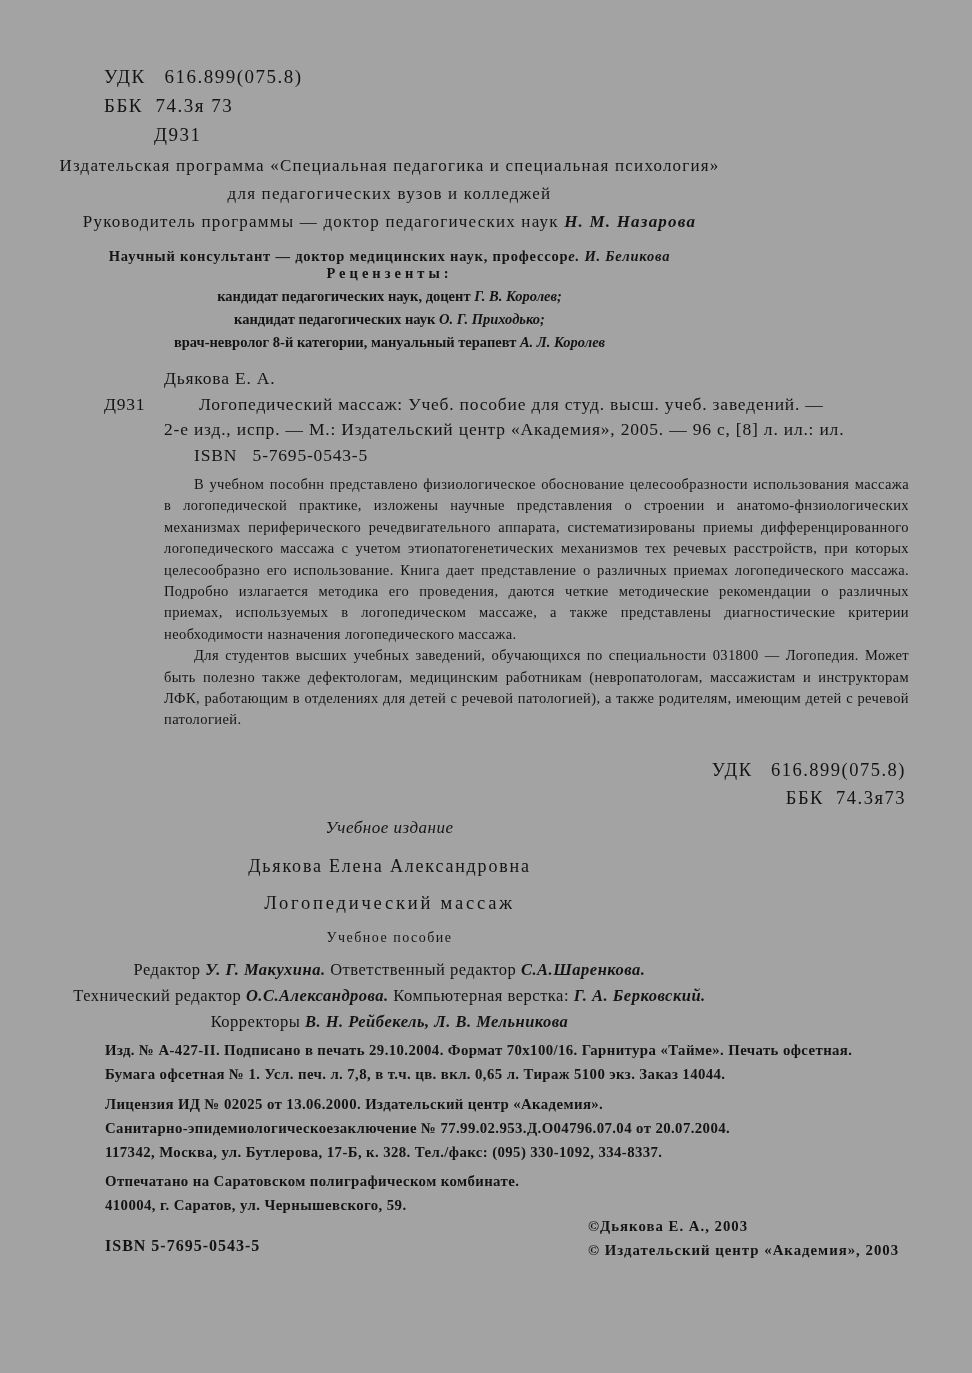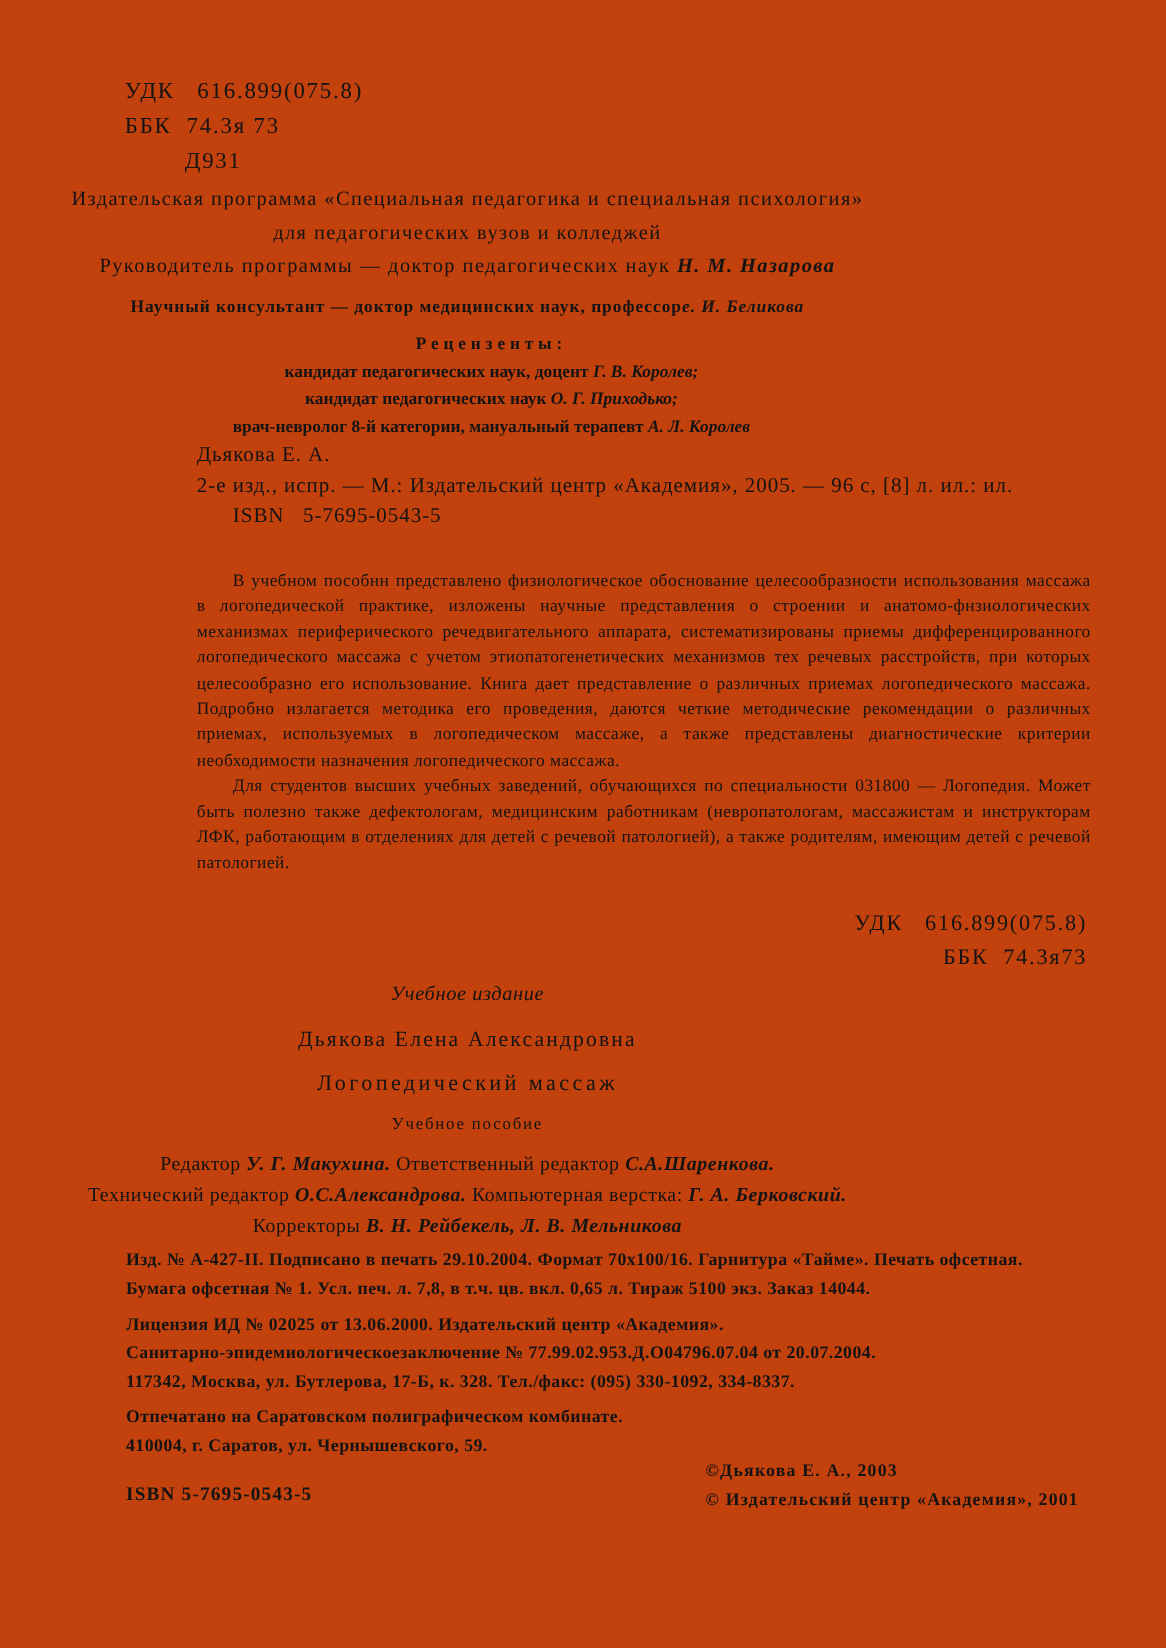--- a/index.html
+++ b/index.html
@@ -1,38 +1,38 @@
 <!DOCTYPE html>
 <html><head>
 <meta charset="utf-8">
 <style>
   html,body{margin:0;padding:0;background:#e8e8e8;}
   .page{
     position:relative;
     width:972px;height:1373px;
     margin:0 auto;
-    background:#c2410c;
+    background:#a3a3a3;
     color:#141414;
     font-family:"Liberation Serif","DejaVu Serif",serif;
     overflow:hidden;
   }
   .abs{position:absolute;}
   .center{left:0;width:779px;text-align:center;}
   .pre{white-space:pre;}
   .b{font-weight:bold;}
   .iname{font-style:italic;font-weight:bold;}
   
   .codes-top{left:104px;top:62px;font-size:19px;line-height:29px;letter-spacing:1.5px;}
   .codes-top .indent{padding-left:50px;}
   
   .program{top:152px;font-size:17px;line-height:28px;letter-spacing:1.2px;}
   
   .consultant{top:248px;font-size:14.5px;letter-spacing:0.8px;}
   
-  .reviewers{top:276px;font-size:14.5px;line-height:23px;margin-left:20px;}
+  .reviewers{top:262px;font-size:14.5px;line-height:23px;}
   .reviewers .rev-head{letter-spacing:4px;}
   
   .catalog{left:104px;top:366px;font-size:17.5px;line-height:25.5px;letter-spacing:0.8px;}
   .cat-author{padding-left:60px;}
   .cat-sign{display:inline-block;width:95px;}
   .cat-line1{display:inline;}
   .cat-line2{padding-left:60px;}
   .cat-isbn{padding-left:90px;}
   
   .annotation{left:164px;top:474px;width:745px;font-size:14.5px;font-weight:normal;
@@ -92,20 +92,23 @@
       <span class="iname">О. Г. Приходько;</span>
     </div>
     <div>
       <span>врач-невролог 8-й категории, мануальный терапевт</span>
       <span class="iname">А. Л. Королев</span>
     </div>
   </div>
 
   <div class="abs catalog">
     <div class="cat-author">Дьякова Е. А.</div>
+    <div>
+      <span class="cat-sign">Д931</span><span class="cat-line1">Логопедический массаж: Учеб. пособие для студ. высш. учеб. заведений. —</span>
+    </div>
     <div class="cat-line2">2-е изд., испр. — М.: Издательский центр «Академия», 2005. — 96 с, [8] л. ил.: ил.</div>
     <div class="cat-isbn pre">ISBN   5-7695-0543-5</div>
   </div>
 
   <div class="abs annotation">
     <p>В учебном пособнн представлено физиологическое обоснование целесообразности использования массажа в логопедической практике, изложены научные представления о строении и анатомо-фнзиологических механизмах периферического речедвигательного аппарата, систематизированы приемы дифференцированного логопедического массажа с учетом этиопатогенетических механизмов тех речевых расстройств, при которых целесообразно его использование. Книга дает представление о различных приемах логопедического массажа. Подробно излагается методика его проведения, даются четкие методические рекомендации о различных приемах, используемых в логопедическом массаже, а также представлены диагностические критерии необходимости назначения логопедического массажа.</p>
     <p>Для студентов высших учебных заведений, обучающихся по специальности 031800 — Логопедия. Может быть полезно также дефектологам, медицинским работникам (невропатологам, массажистам и инструкторам ЛФК, работающим в отделениях для детей с речевой патологией), а также родителям, имеющим детей с речевой патологией.</p>
   </div>
 
   <div class="abs codes-bottom">
@@ -148,18 +151,18 @@
     <div>117342, Москва, ул. Бутлерова, 17-Б, к. 328. Тел./факс: (095) 330-1092, 334-8337.</div>
   </div>
 
   <div class="abs imprint imprint-c">
     <div>Отпечатано на Саратовском полиграфическом комбинате.</div>
     <div>410004, г. Саратов, ул. Чернышевского, 59.</div>
   </div>
 
   <div class="abs copyright">
     <div>©Дьякова Е. А., 2003</div>
-    <div>© Издательский центр «Академия», 2001</div>
+    <div>© Издательский центр «Академия», 2003</div>
   </div>
 
   <div class="abs isbn-bottom">ISBN 5-7695-0543-5</div>
 
 </div>
 
 </body></html>

